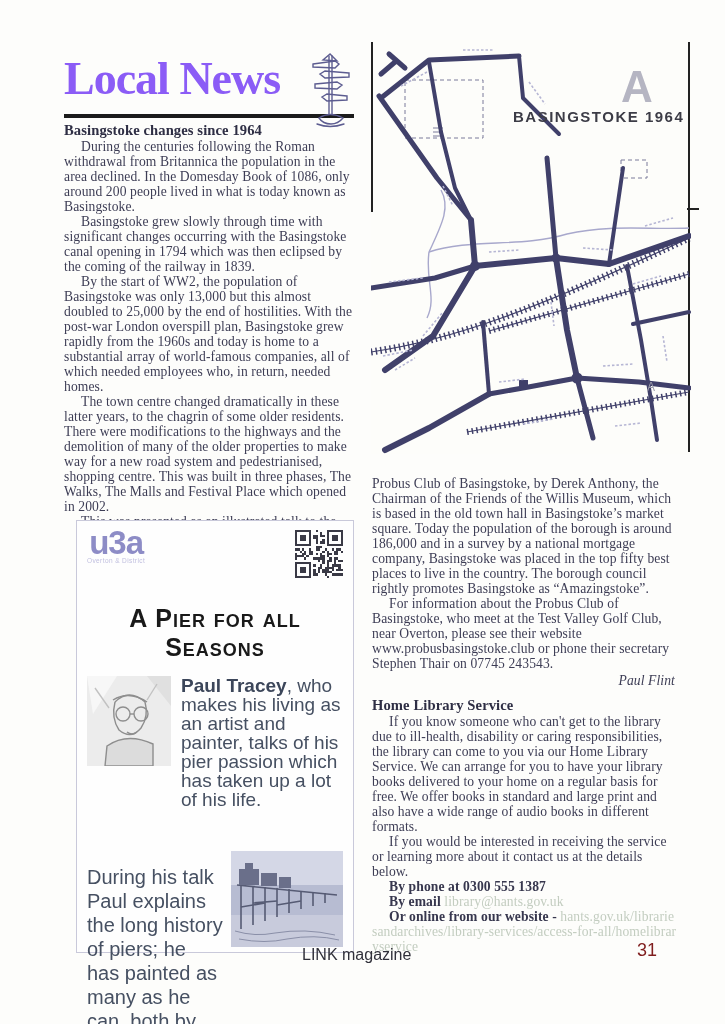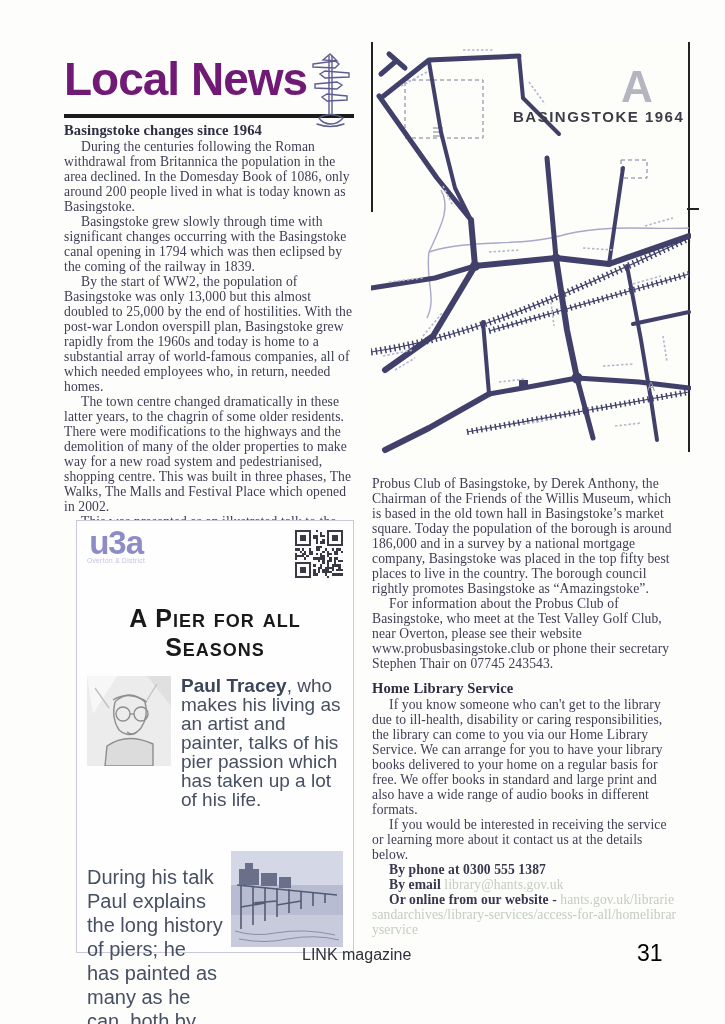--- a/index.html
+++ b/index.html
@@ -7,22 +7,22 @@
     width:725px;height:1024px;background:#ffffff;
     font-family:"Liberation Serif", serif;
     color:#3d3d55;
     position:relative;overflow:hidden;
   }
   .page{position:absolute;inset:0;background:#fdfdfb;}
 
   
   .masthead{position:absolute;left:64px;top:56px;width:292px;}
   .masthead h1{
-    margin:0;font-family:Liberation Sans, sans-serif;font-weight:bold;
-    font-size:46px;letter-spacing:-1px;color:#701a75;line-height:1;
+    margin:0;font-family:Liberation Serif, serif;font-weight:bold;
+    font-size:46px;letter-spacing:-1px;color:#8b5cf6;line-height:1;
   }
   .masthead .rule{position:absolute;left:0;top:58px;width:290px;height:4px;background:#1b1b1b;}
   .signpost{position:absolute;left:305px;top:48px;width:50px;height:80px;}
 
   
   .col{font-size:13.6px;line-height:15px;letter-spacing:.1px;}
   .col p{margin:0;text-indent:17px;}
   .col p.noindent{text-indent:0;}
   .col h3{margin:0 0 1px 0;font-size:14.6px;color:#2e2e44;}
   .left-col{position:absolute;left:64px;top:123px;width:292px;}
@@ -80,21 +80,21 @@
   .join-1{font-size:12.8px;font-weight:600;}
   .join-2,.join-3{font-size:17px;font-weight:bold;}
 
   
   .footer-mag{
     position:absolute;left:302px;top:946px;
     font-family:"Liberation Sans", sans-serif;font-size:16px;color:#30303a;
   }
   .footer-page{
     position:absolute;left:637px;top:940px;
-    font-family:"Liberation Sans", sans-serif;font-size:23px;color:#000000;
+    font-family:"Liberation Sans", sans-serif;font-size:18px;color:#7f1d1d;
   }
 </style>
 </head>
 <body>
 
 <div class="page">
 
   <div class="masthead">
     <h1>Local News</h1>
     <div class="rule"></div>
@@ -208,20 +208,21 @@
     </svg>
     <div class="map-title">BASINGSTOKE  1964</div>
     <div class="map-big-a">A</div>
     <div class="map-small-a">A</div>
     <div class="map-tick"></div>
   </div>
 
   <div class="right-col col">
     <p class="noindent">Probus Club of Basingstoke, by Derek Anthony, the Chairman of the Friends of the Willis Museum, which is based in the old town hall in Basingstoke’s market square. Today the population of the borough is around 186,000 and in a survey by a national mortgage company, Basingstoke was placed in the top fifty best places to live in the country. The borough council rightly promotes Basingstoke as “Amazingstoke”.</p>
     <p>For information about the Probus Club of Basingstoke, who meet at the Test Valley Golf Club, near Overton, please see their website www.probusbasingstoke.club or phone their secretary Stephen Thair on 07745 243543.</p>
+    <div class="byline">Paul Flint</div>
 
     <h3 class="lib-head">Home Library Service</h3>
     <p>If you know someone who can't get to the library due to ill-health, disability or caring responsibilities, the library can come to you via our Home Library Service. We can arrange for you to have your library books delivered to your home on a regular basis for free. We offer books in standard and large print and also have a wide range of audio books in different formats.</p>
     <p>If you would be interested in receiving the service or learning more about it contact us at the details below.</p>
     <p class="contact"><span class="lead">By phone at 0300 555 1387</span></p>
     <p class="contact">
       <span class="lead">By email </span><span class="pale-link">library@hants.gov.uk</span>
     </p>
     <p class="contact">
       <span class="lead">Or online from our website - </span><span class="pale-link">hants.gov.uk/librariesandarchives/library-services/access-for-all/homelibraryservice</span>

